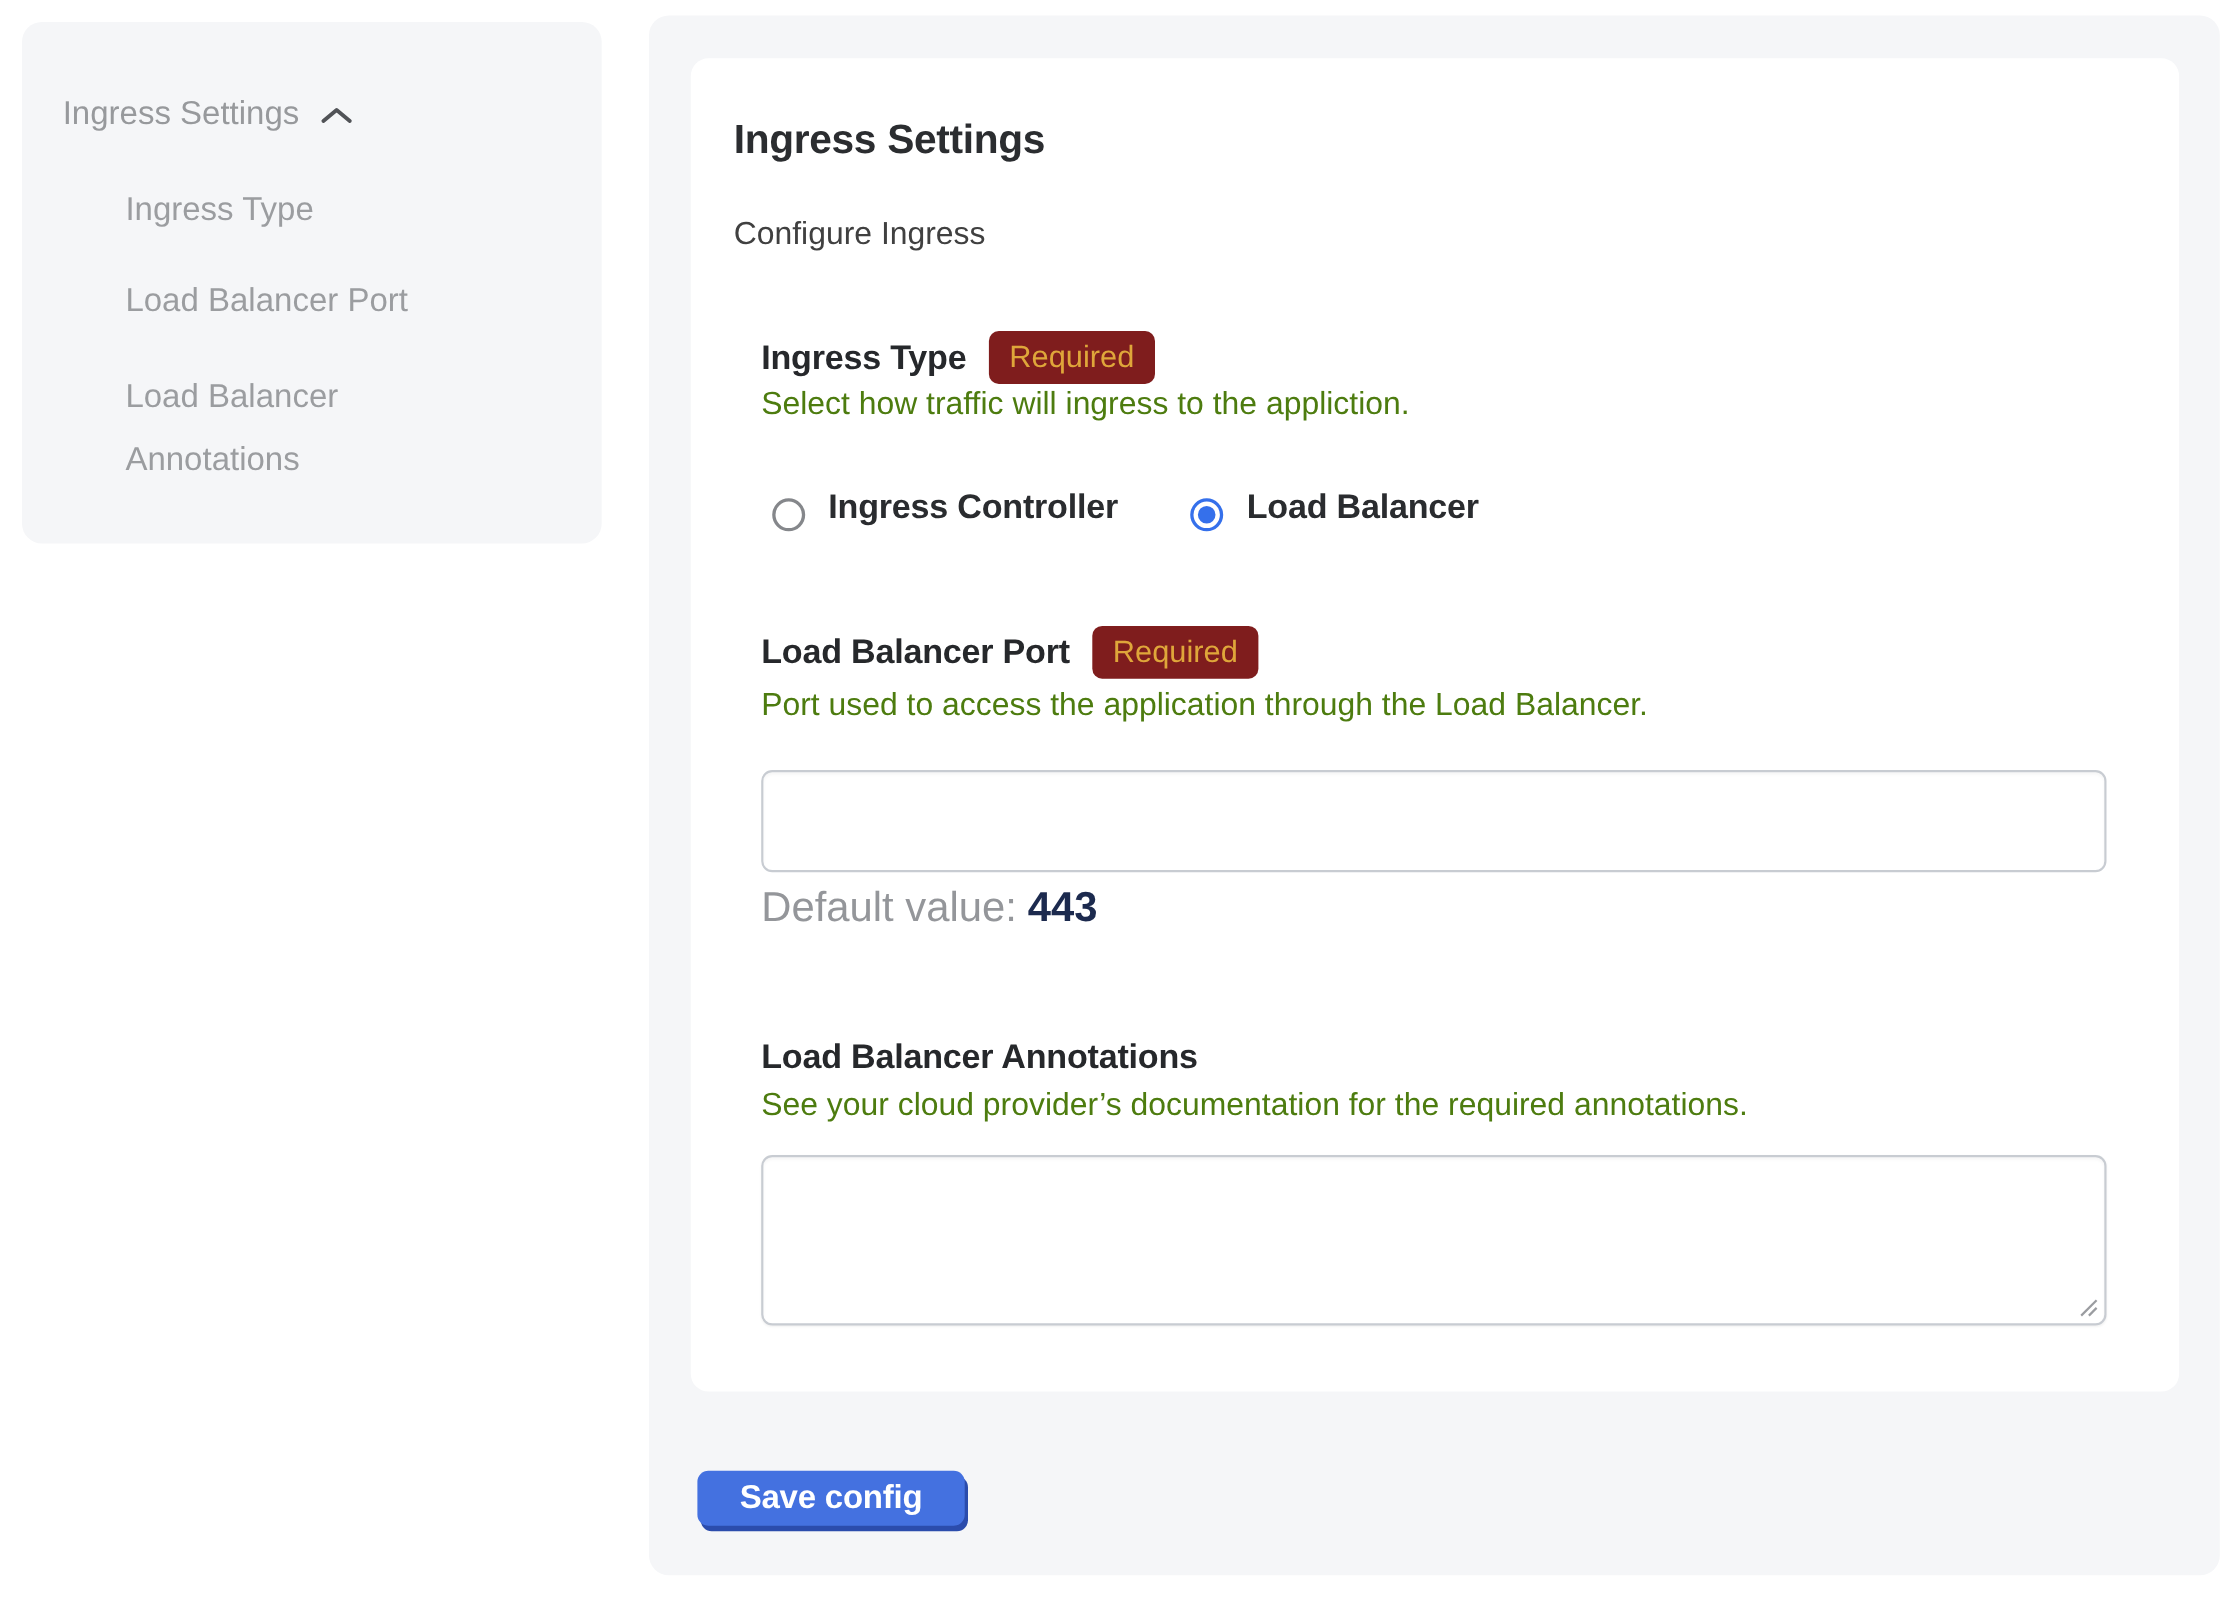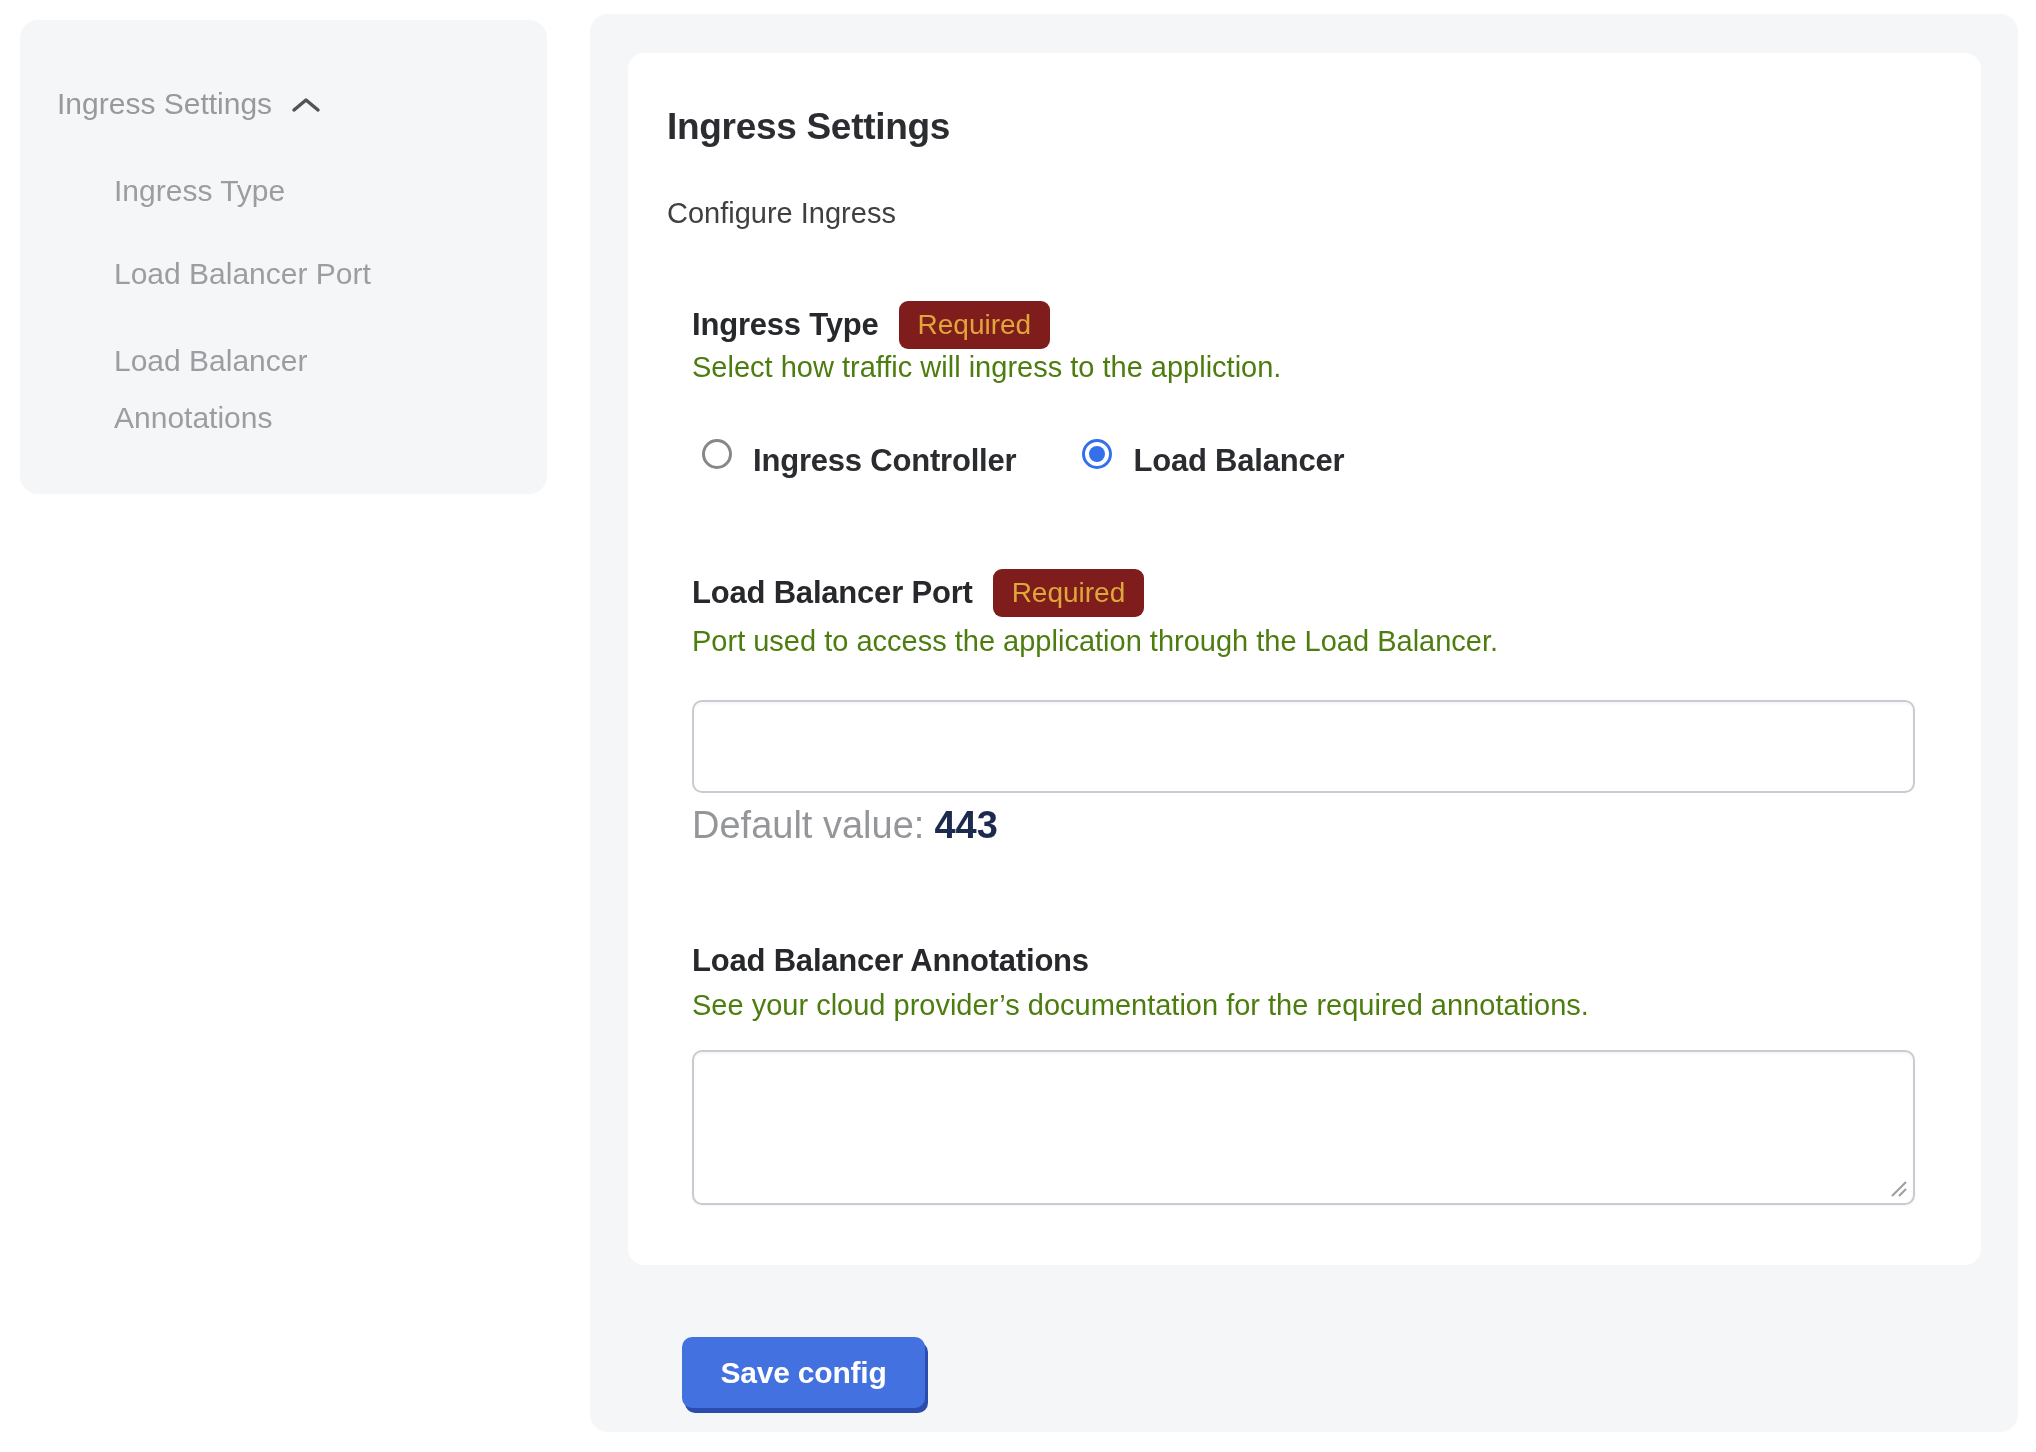--- a/index.html
+++ b/index.html
@@ -76,21 +76,21 @@
   }
 
   .row-sec1-title { top: 248px; }
   .desc-sec1      { top: 294px; }
 
   
   .radio-row {
     position: absolute; left: 74px; top: 380px;
     height: 56px; display: flex; align-items: center;
   }
-  .radio-option { display: flex; align-items: flex-start; cursor: pointer; }
+  .radio-option { display: flex; align-items: flex-end; cursor: pointer; }
   .radio-option + .radio-option { margin-left: 66px; }
   .radio-circle {
     width: 30px; height: 30px; border-radius: 50%;
     border: 3px solid #85878b; background: #ffffff;
     margin-right: 21px;
     position: relative; flex: 0 0 auto;
   }
   .radio-circle.selected { border-color: #3570eb; }
   .radio-circle.selected::after {
     content: ""; position: absolute;
@@ -139,27 +139,26 @@
     font-family: "Liberation Sans", sans-serif;
     font-size: 30px; padding: 16px 24px; color: #2b2d30;
   }
   .resize-handle {
     position: absolute; right: 7px; bottom: 7px;
     width: 22px; height: 22px; cursor: nwse-resize;
   }
 
   .save-btn {
     position: absolute; left: 634px; top: 1337px;
-    width: 243px; height: 71px;
+    width: 243px; height: 50px;
     background: #4471e0; border: none; border-radius: 10px;
     box-shadow: 3px 5px 0 0 #2b4cac;
     color: #ffffff; font-family: "Liberation Sans", sans-serif;
     font-size: 30px; font-weight: 700; letter-spacing: -0.2px;
     cursor: pointer;
-    margin-left: 48px;
   }
 </style>
 </head>
 <body>
 
 <nav class="sidebar">
   <div class="sb-title-row">
     <span>Ingress Settings</span>
     <span class="sb-chevron">
       <svg width="32" height="20" viewBox="0 0 32 20">

